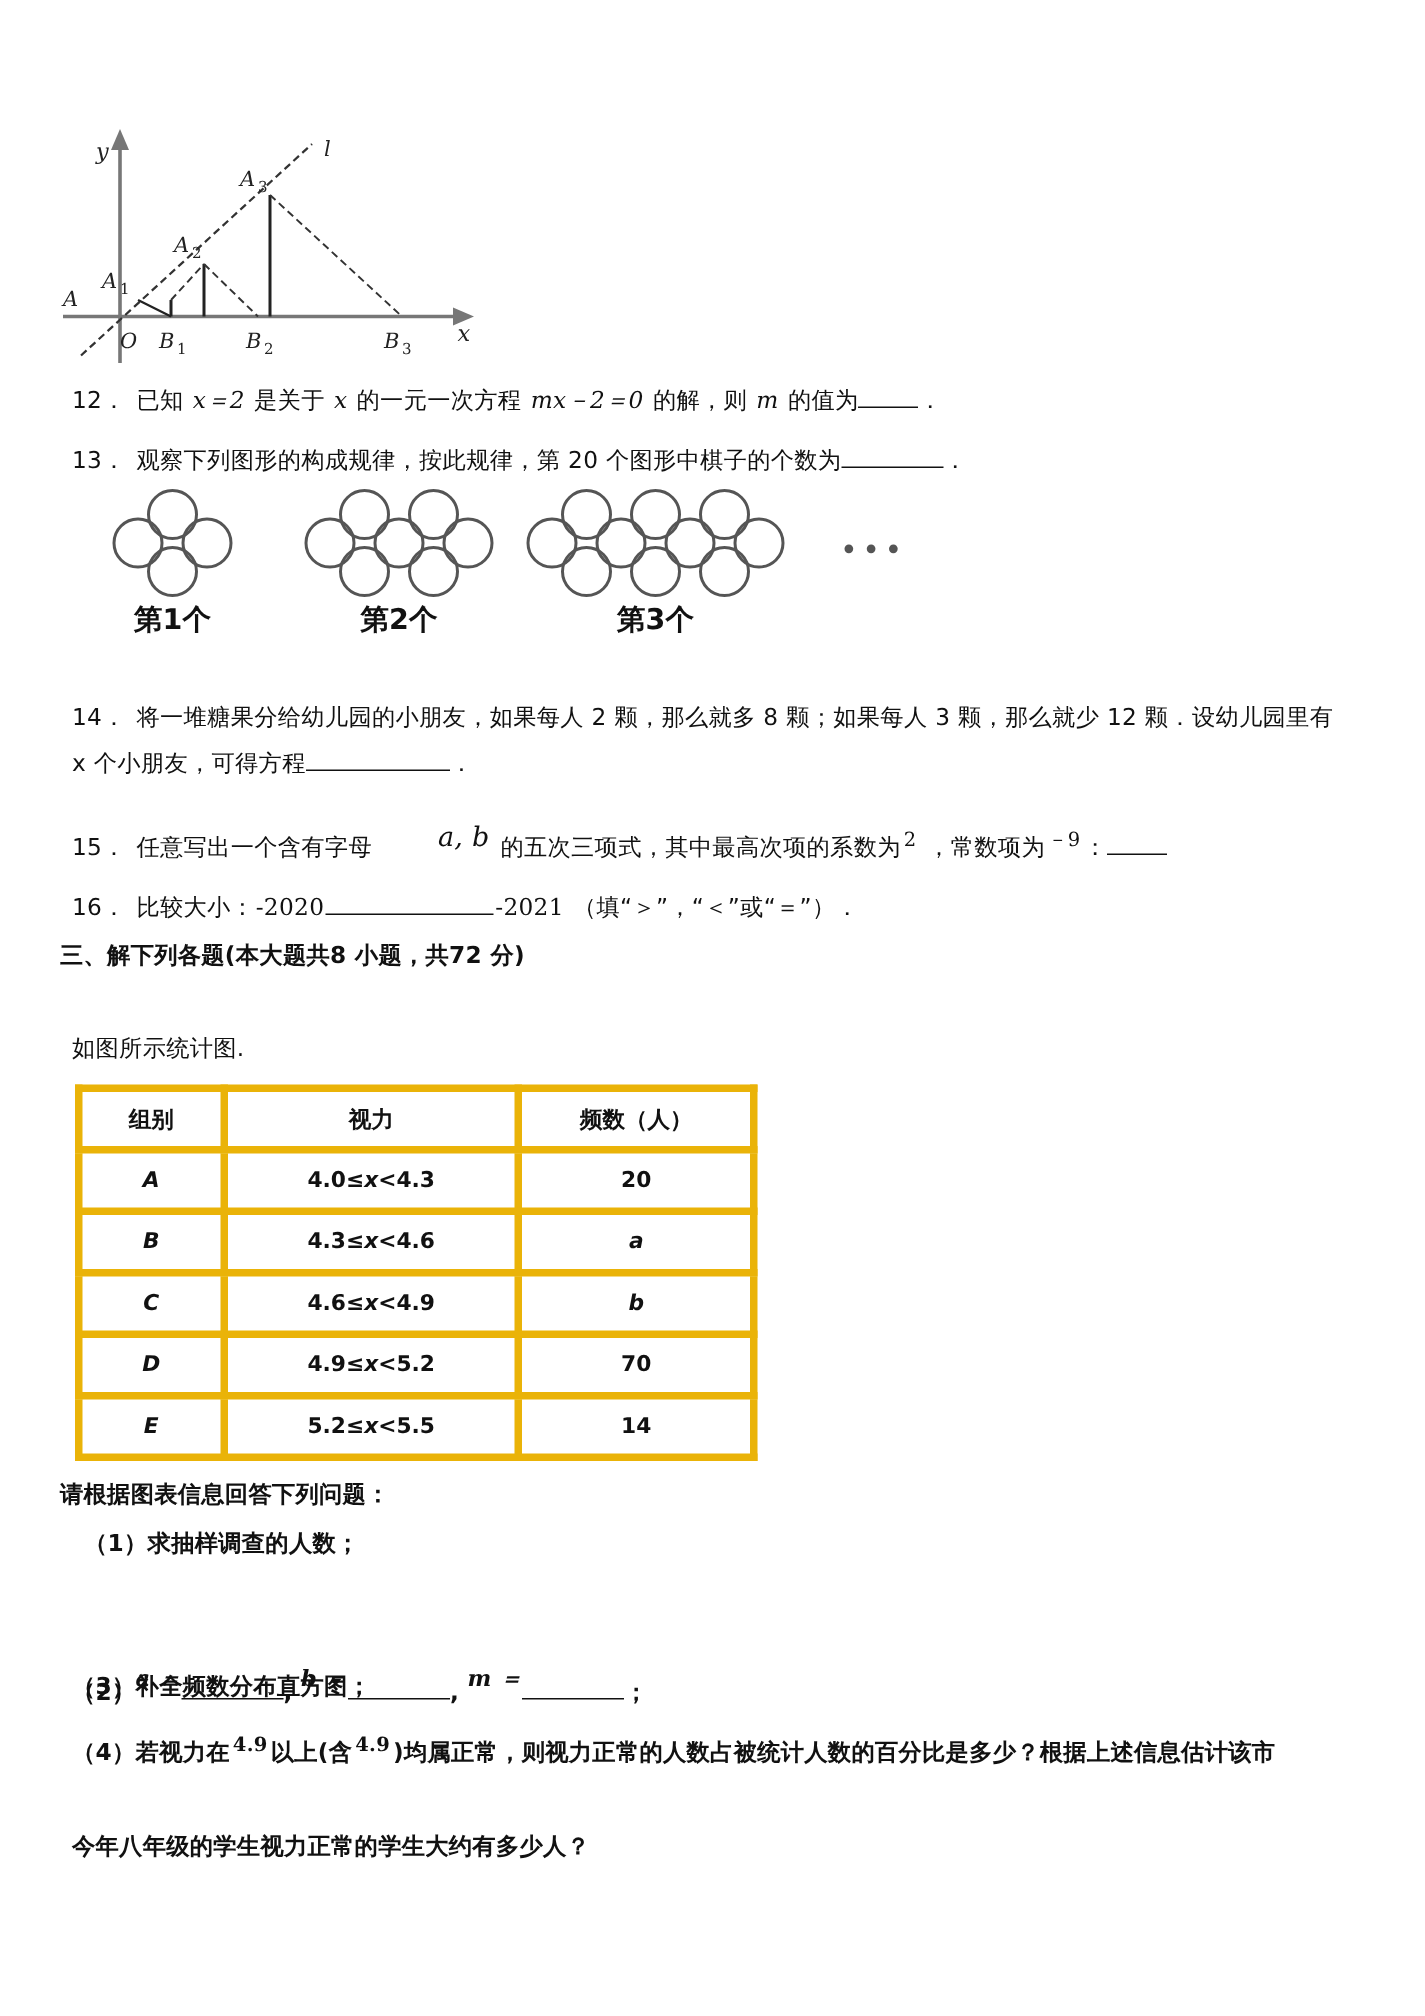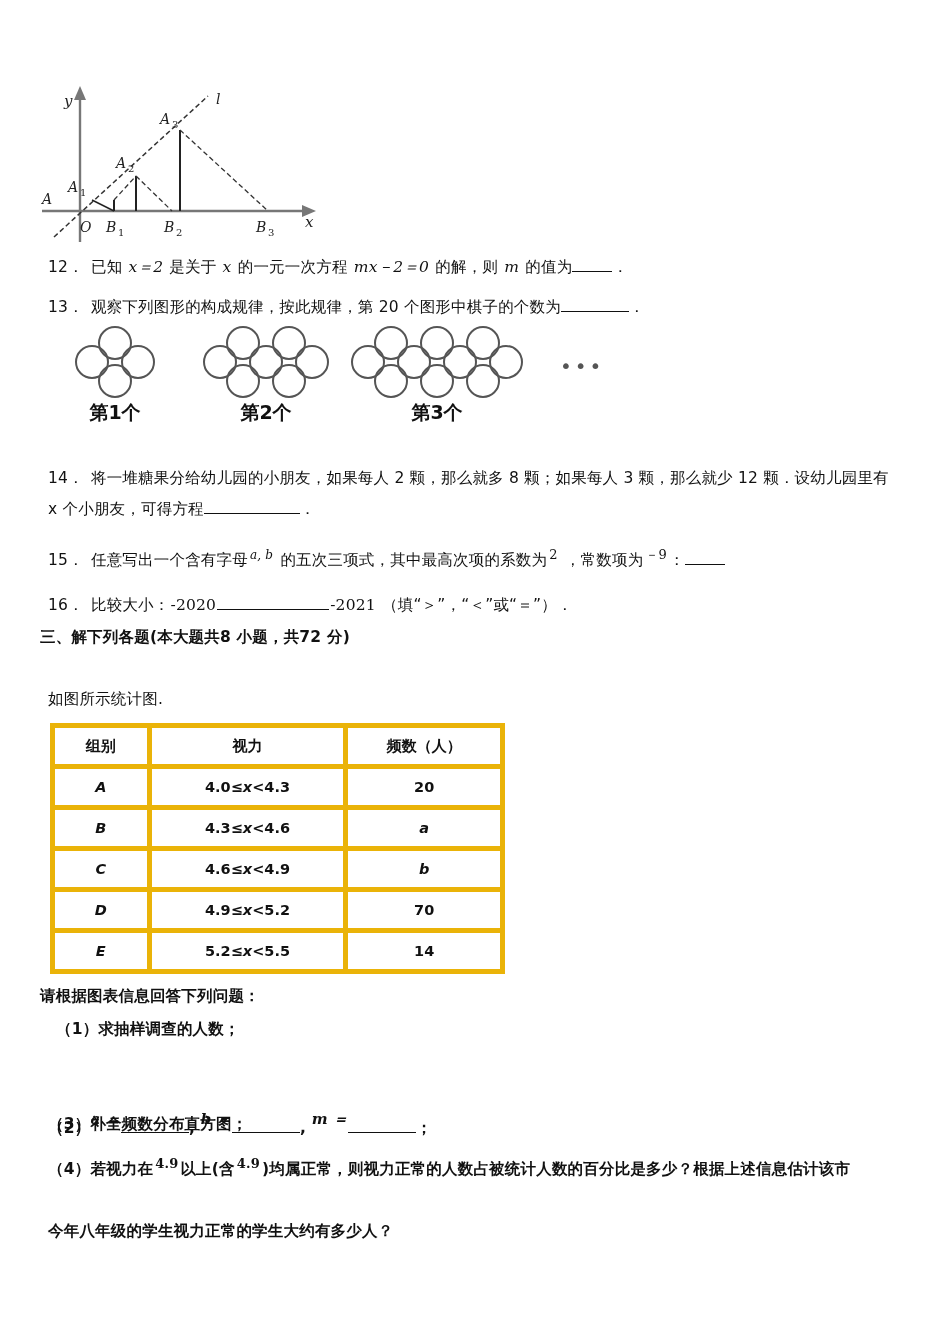--- a/index.html
+++ b/index.html
@@ -41,23 +41,24 @@
   }
   .sup {
     font-family: "DejaVu Serif", "Liberation Serif", serif;
     font-size: 13px;
     vertical-align: super;
     padding: 0 2px;
   }
   .supi {
     font-family: "DejaVu Serif", "Liberation Serif", serif;
     font-style: italic;
-    font-size: 12px;
+    font-size: 18px;
     vertical-align: super;
     padding: 0 2px;
+    margin-left: 42px;
   }
   .blank {
     display: inline-block;
     border-bottom: 1.2px solid #111;
     vertical-align: baseline;
   }
   .b-sm { width: 40px; }
   .b-md { width: 68px; }
   .b-lg { width: 96px; }
   .b-xl { width: 112px; }

